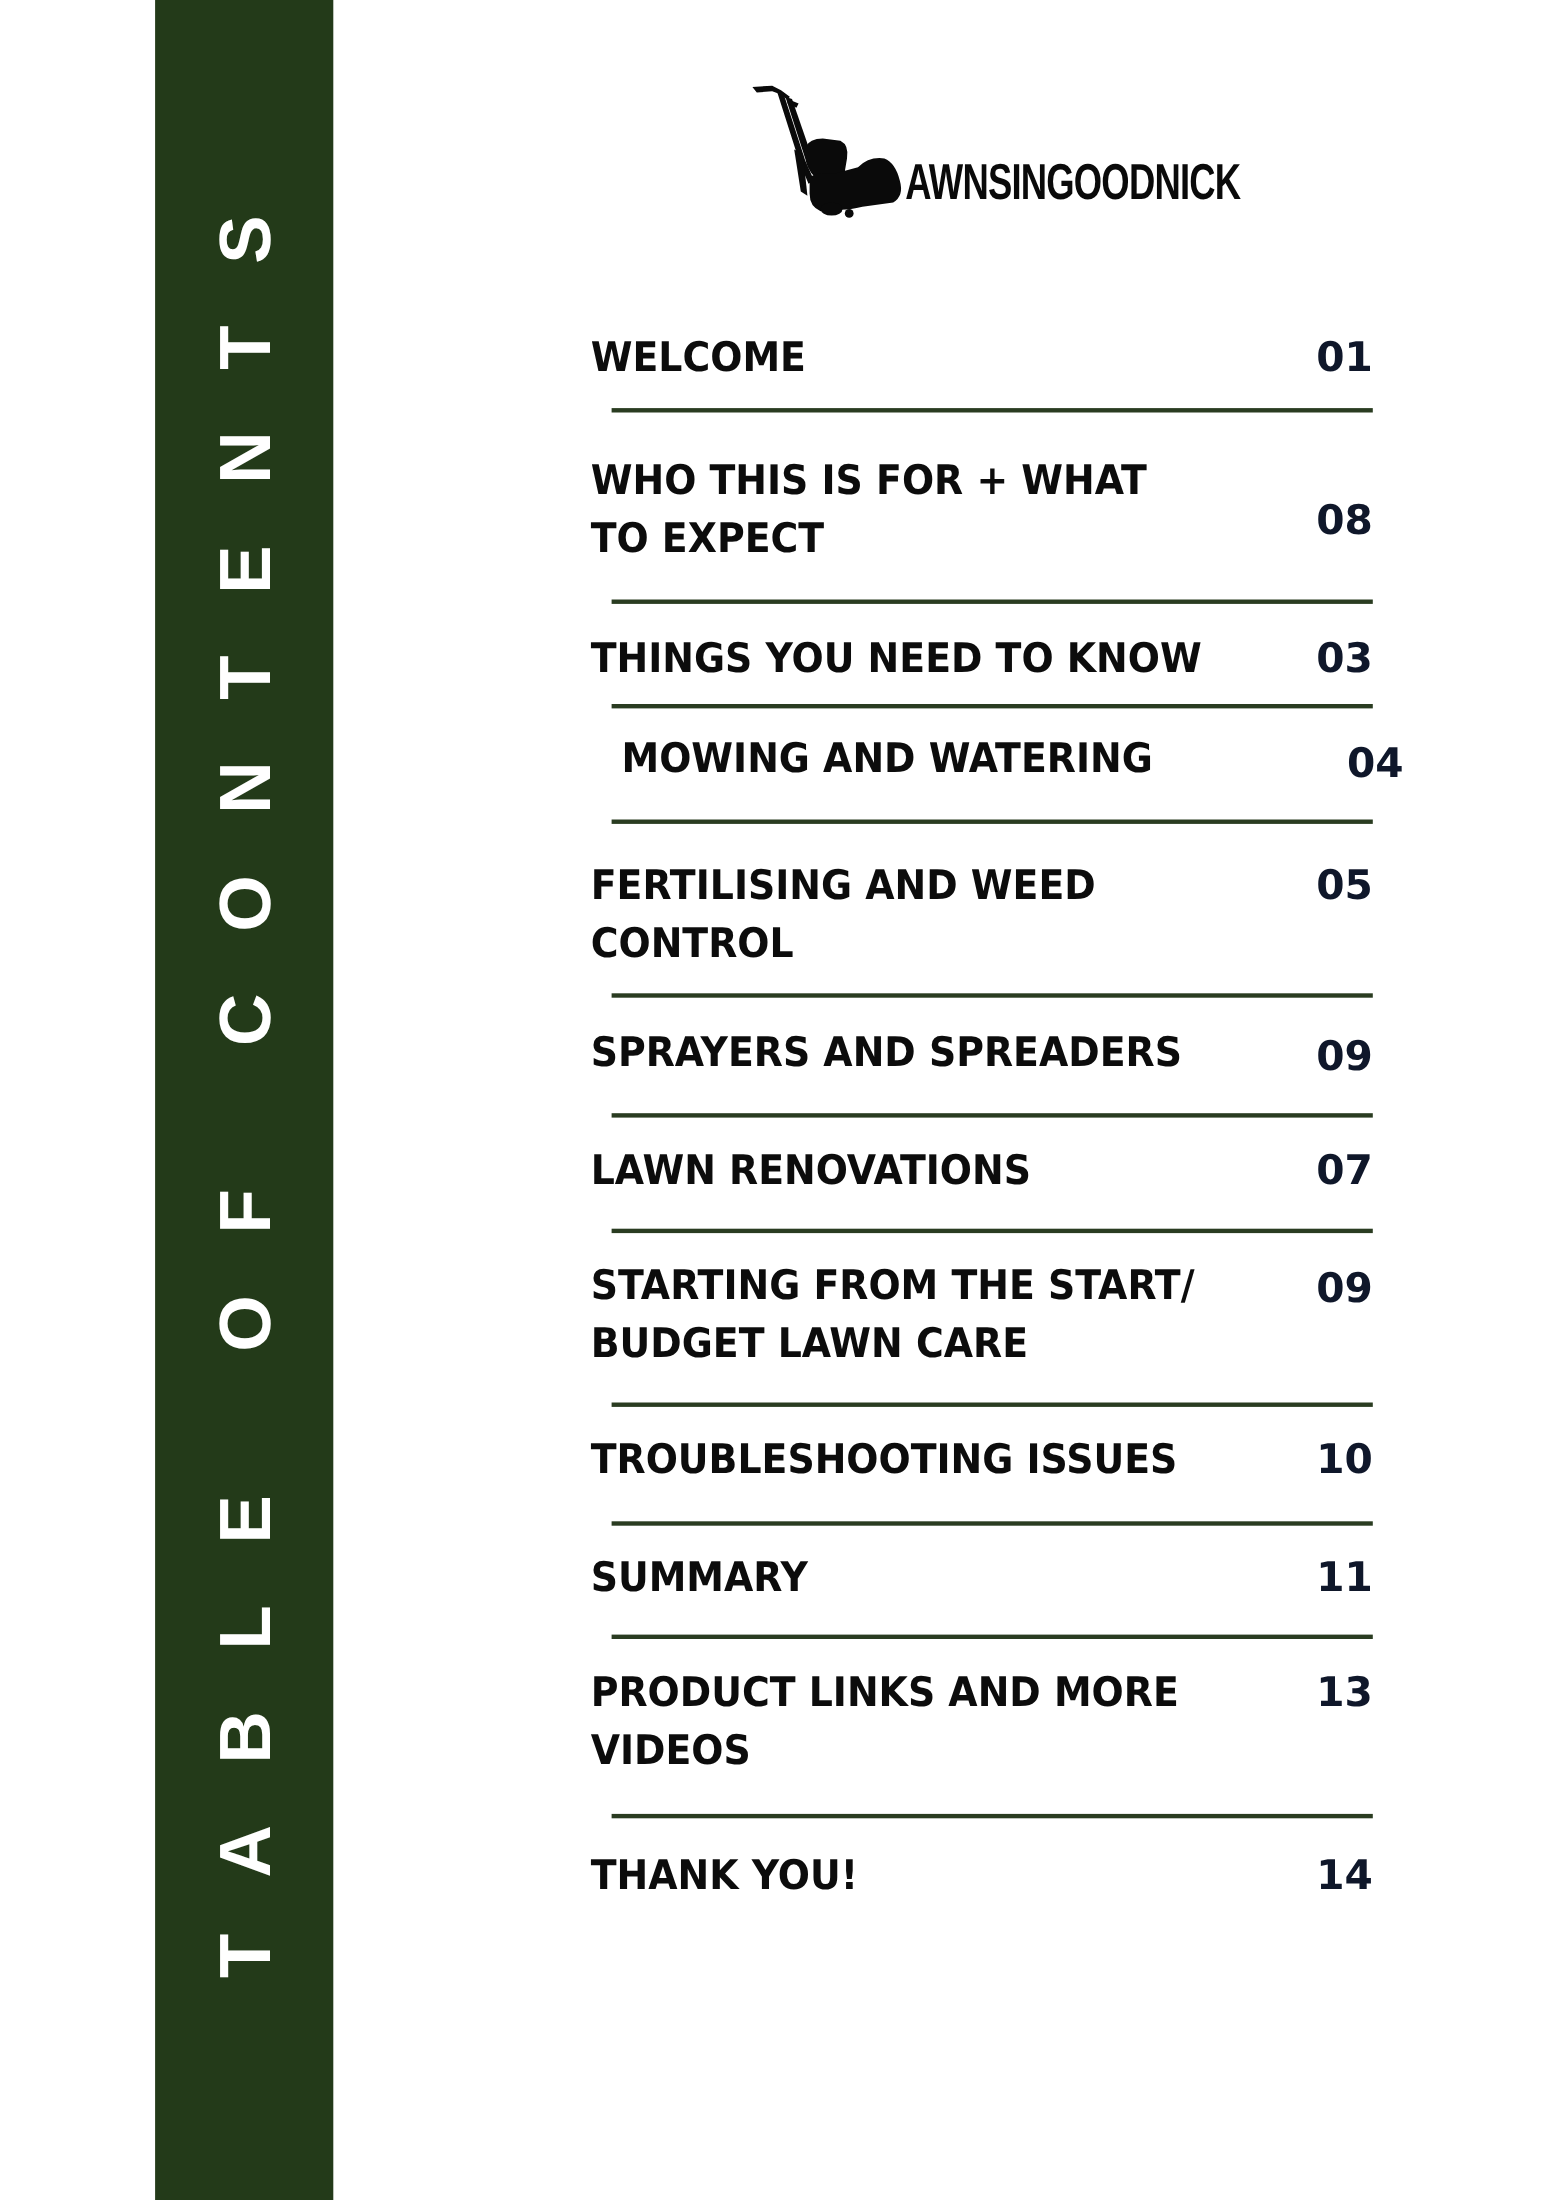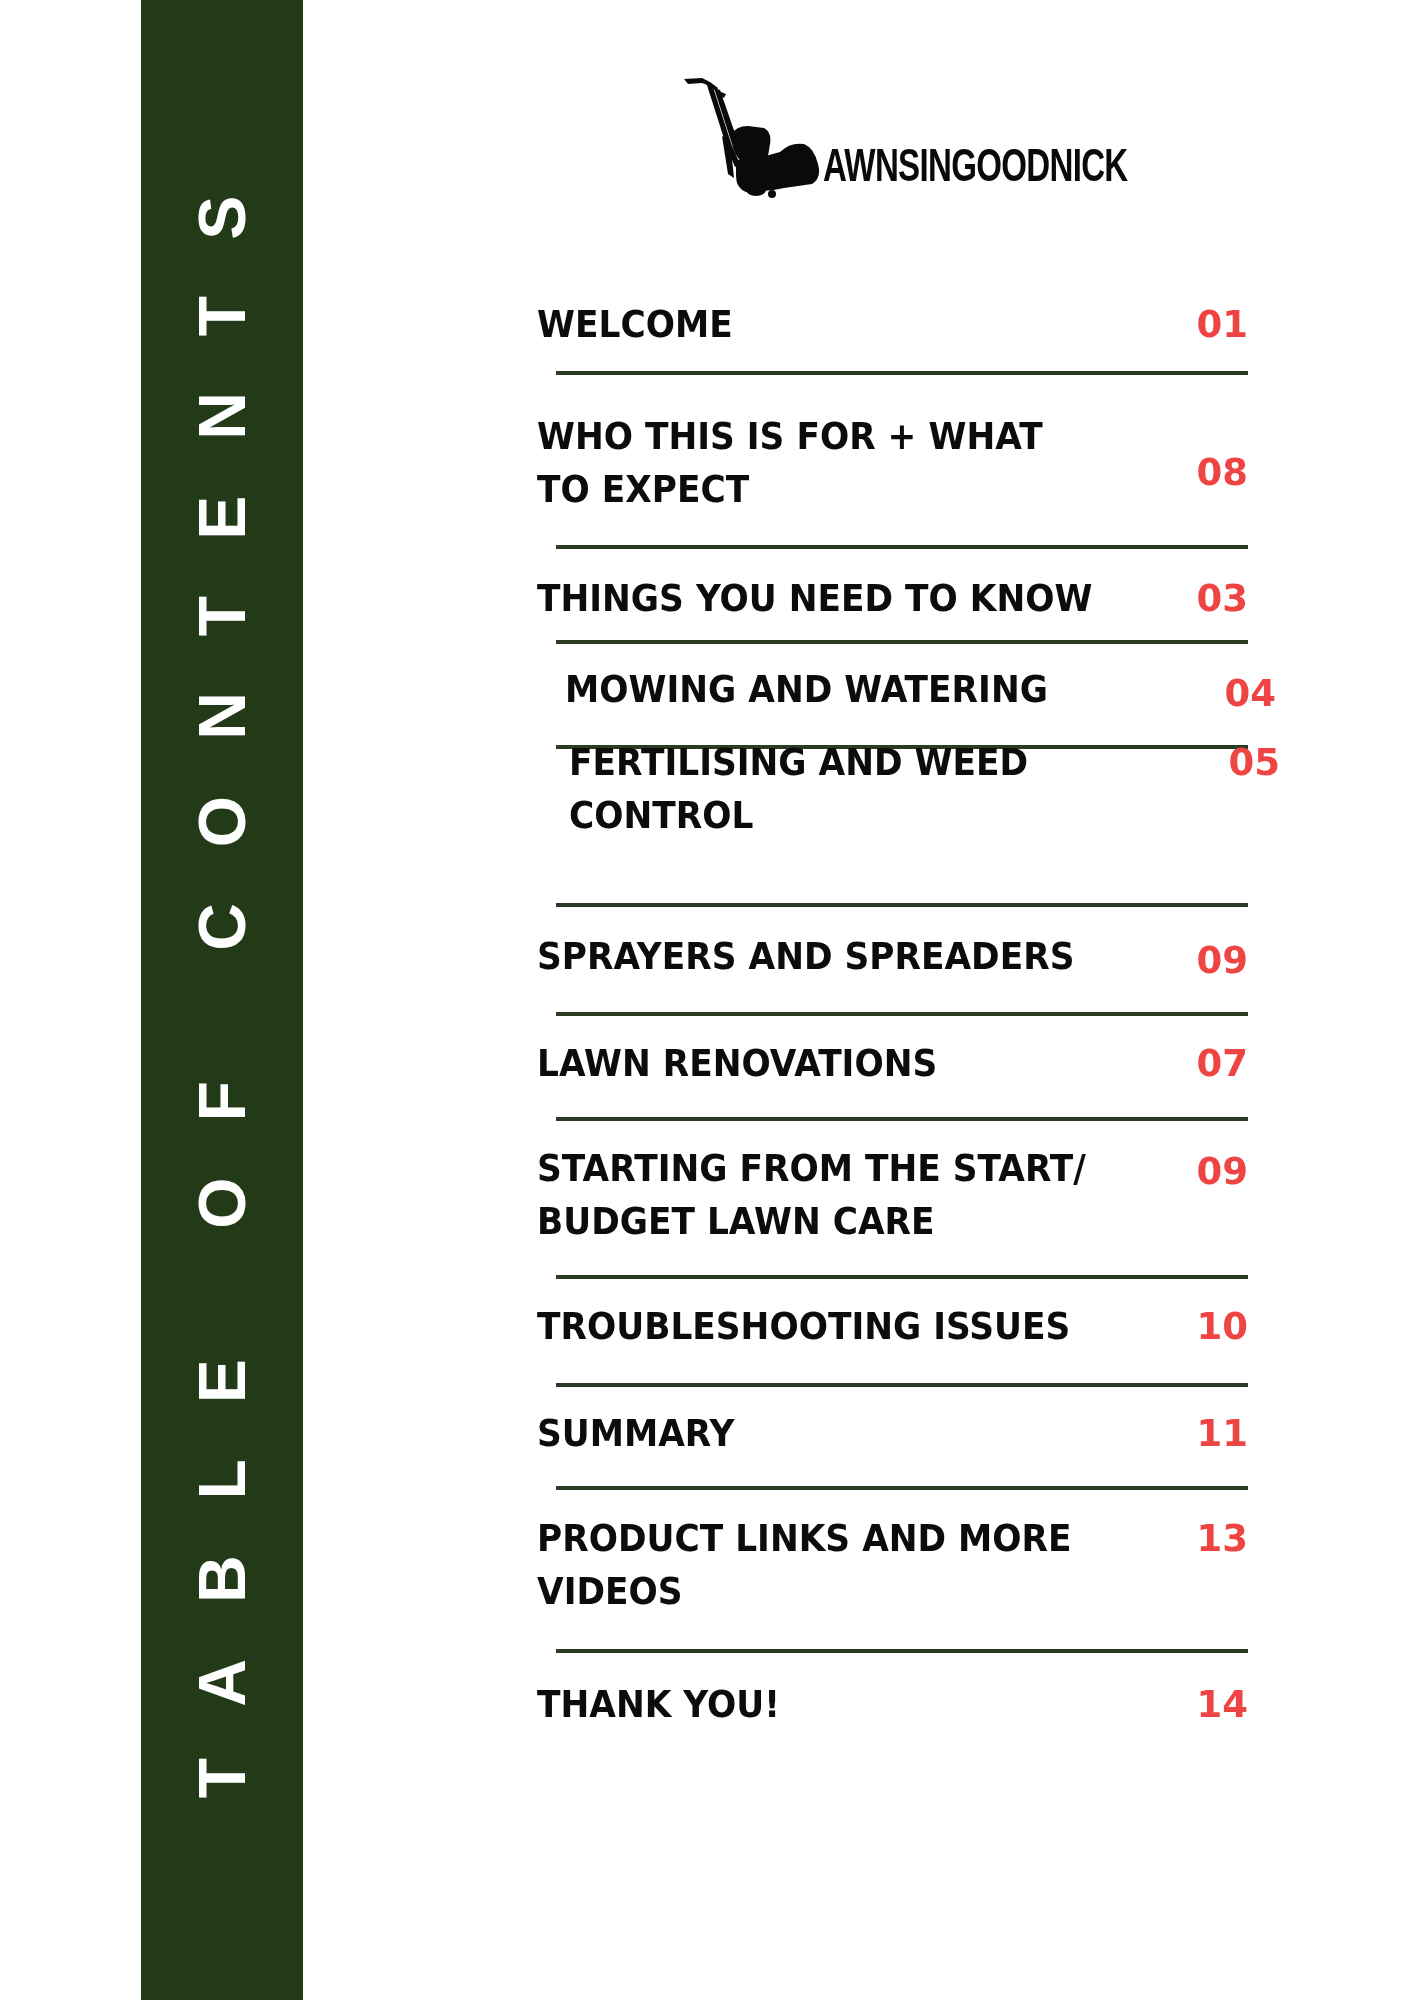--- a/index.html
+++ b/index.html
@@ -54,21 +54,21 @@
     width: 620px;
     transform: scaleX(0.93);
     transform-origin: left top;
   }
   .toc-page {
     position: absolute; right: 0; top: 0;
     font-family: "DejaVu Sans", sans-serif;
     font-weight: bold;
     font-size: 37px;
     line-height: 53px;
-    color: #ef4444;
+    color: #0f172a;
     text-align: right;
   }
   .divider {
     position: absolute; left: 556px; width: 692px; height: 4px;
     background: #2a3c21;
   }
 </style>
 </head>
 <body>
 
@@ -112,21 +112,21 @@
   <div class="toc-page">03</div>
 </div>
 <div class="divider" style="top:640px;"></div>
 
 <div class="toc-row" style="top:663px;height:60px;margin-left:28px;">
   <div class="toc-title">MOWING AND WATERING</div>
   <div class="toc-page" style="top:4px;">04</div>
 </div>
 <div class="divider" style="top:745px;"></div>
 
-<div class="toc-row" style="top:736px;height:110px;margin-left:32px;">
+<div class="toc-row" style="top:778px;height:110px;">
   <div class="toc-title" style="width:520px;">FERTILISING AND WEED CONTROL</div>
   <div class="toc-page">05</div>
 </div>
 <div class="divider" style="top:903px;"></div>
 
 <div class="toc-row" style="top:930px;height:60px;">
   <div class="toc-title">SPRAYERS AND SPREADERS</div>
   <div class="toc-page" style="top:4px;">09</div>
 </div>
 <div class="divider" style="top:1012px;"></div>

